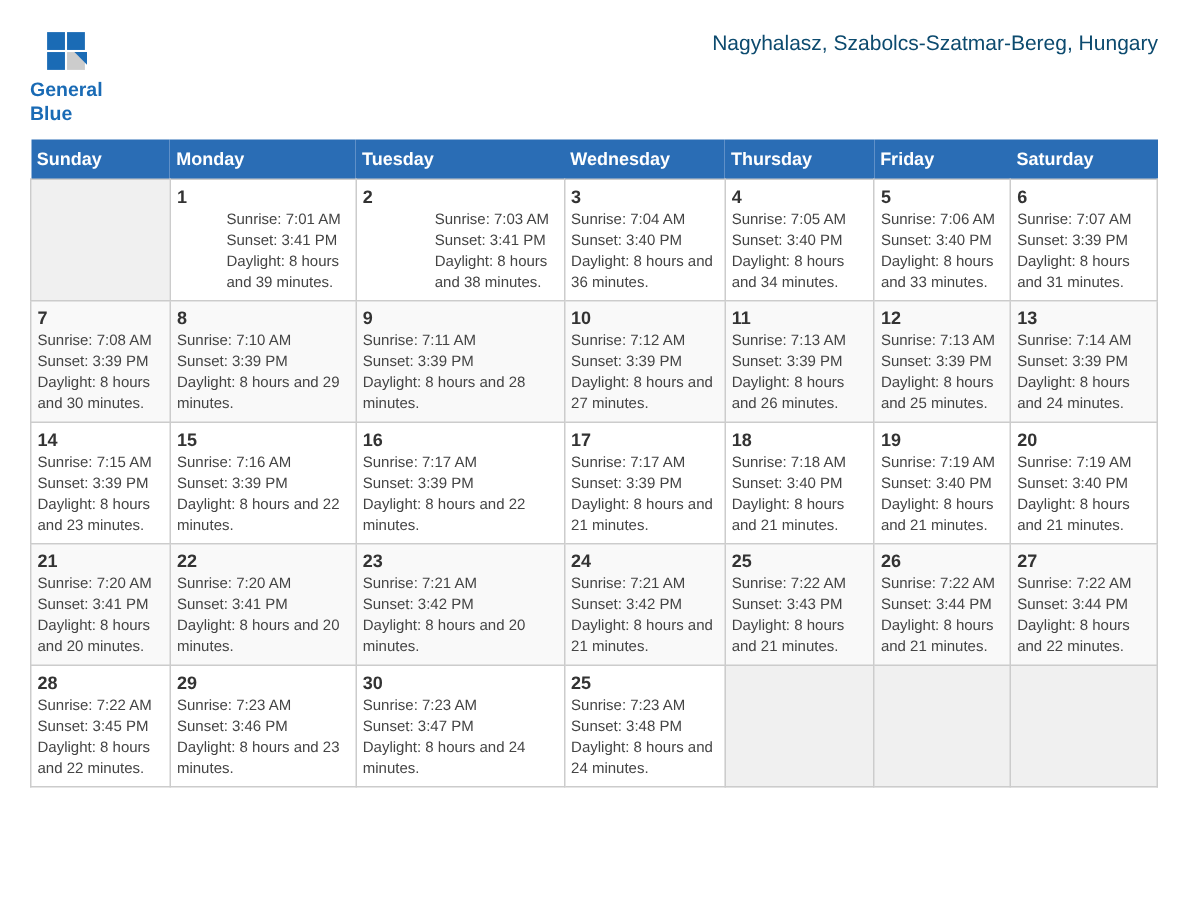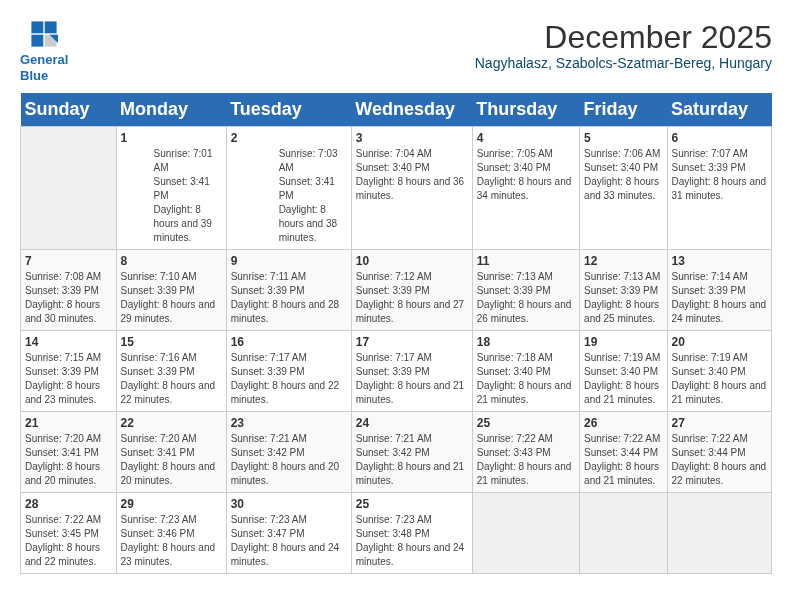--- a/index.html
+++ b/index.html
@@ -51,21 +51,21 @@
     table {
       width: 100%;
       border-collapse: collapse;
       font-size: 11px;
     }
     thead tr th {
       background-color: #2a6db5;
       color: #fff;
       padding: 6px 4px;
       text-align: left;
-      font-size: 18px;
+      font-size: 12px;
       font-weight: bold;
     }
     tbody tr td {
       border: 1px solid #ccc;
       padding: 4px 4px;
       vertical-align: top;
       min-height: 70px;
       background: #fff;
     }
     tbody tr:nth-child(odd) td {
@@ -101,21 +101,20 @@
       <rect x="2" y="21" width="17" height="17" fill="#1a6bb5"></rect>
       <rect x="21" y="21" width="17" height="17" fill="#ccc"></rect>
       <polygon points="28,21 40,21 40,33" fill="#1a6bb5"></polygon>
     </svg>
     <div class="logo-text">
       <div><span>General</span></div>
       <div><span>Blue</span></div>
     </div>
   </div>
   <div class="title-area">
-    <div class="main-title">December 2025</div>
     <div class="subtitle">Nagyhalasz, Szabolcs-Szatmar-Bereg, Hungary</div>
   </div>
 </div>
 
 <table>
   <thead>
     <tr>
     <th>Sunday</th>
         <th>Monday</th>
         <th>Tuesday</th>

